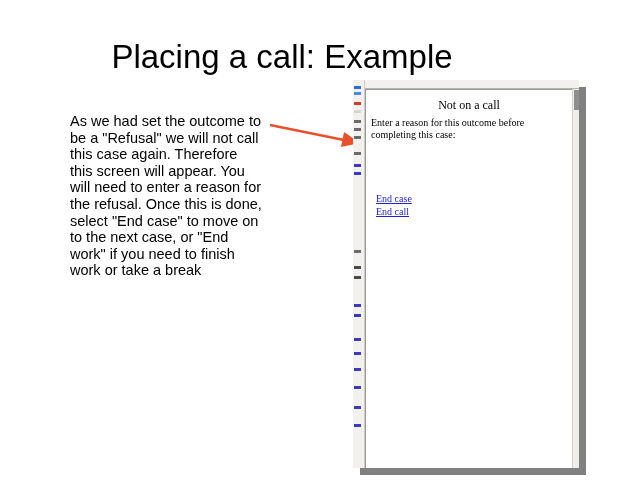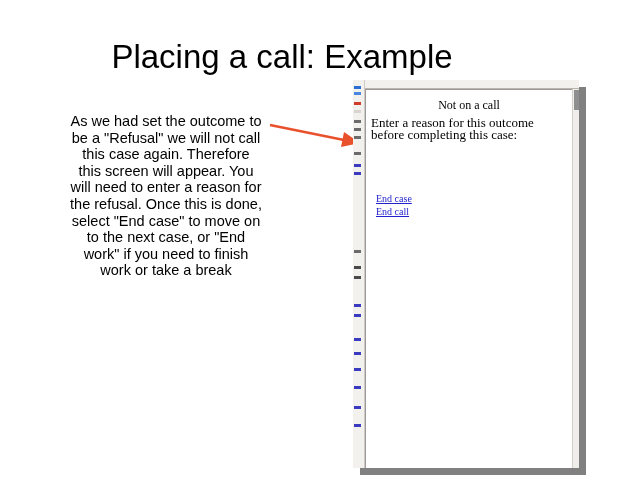--- a/index.html
+++ b/index.html
@@ -33,21 +33,20 @@
   
   #body-text {
     position: absolute;
     left: 70px;
     top: 113px;
     width: 192px;
     font-family: "Liberation Sans", sans-serif;
     font-size: 14.5px;
     line-height: 16.6px;
     color: #000000;
-    text-align: center;
   }
 
   
   #callout-arrow {
     position: absolute;
     left: 268px;
     top: 118px;
     width: 96px;
     height: 36px;
     pointer-events: none;
@@ -145,21 +144,21 @@
     margin: 8px 0 0 0;
     text-align: center;
     font-family: "Liberation Serif", serif;
     font-size: 12px;
     font-weight: 400;
     color: #000000;
   }
   .capture-instruction {
     margin: 4px 11px 0 5px;
     font-family: "Liberation Serif", serif;
-    font-size: 13px;
+    font-size: 10px;
     line-height: 12px;
     color: #000000;
   }
   .reason-input {
     position: absolute;
     left: 6px;
     top: 52px;
     width: 197px;
     height: 13px;
     border: 1px solid #000000;

